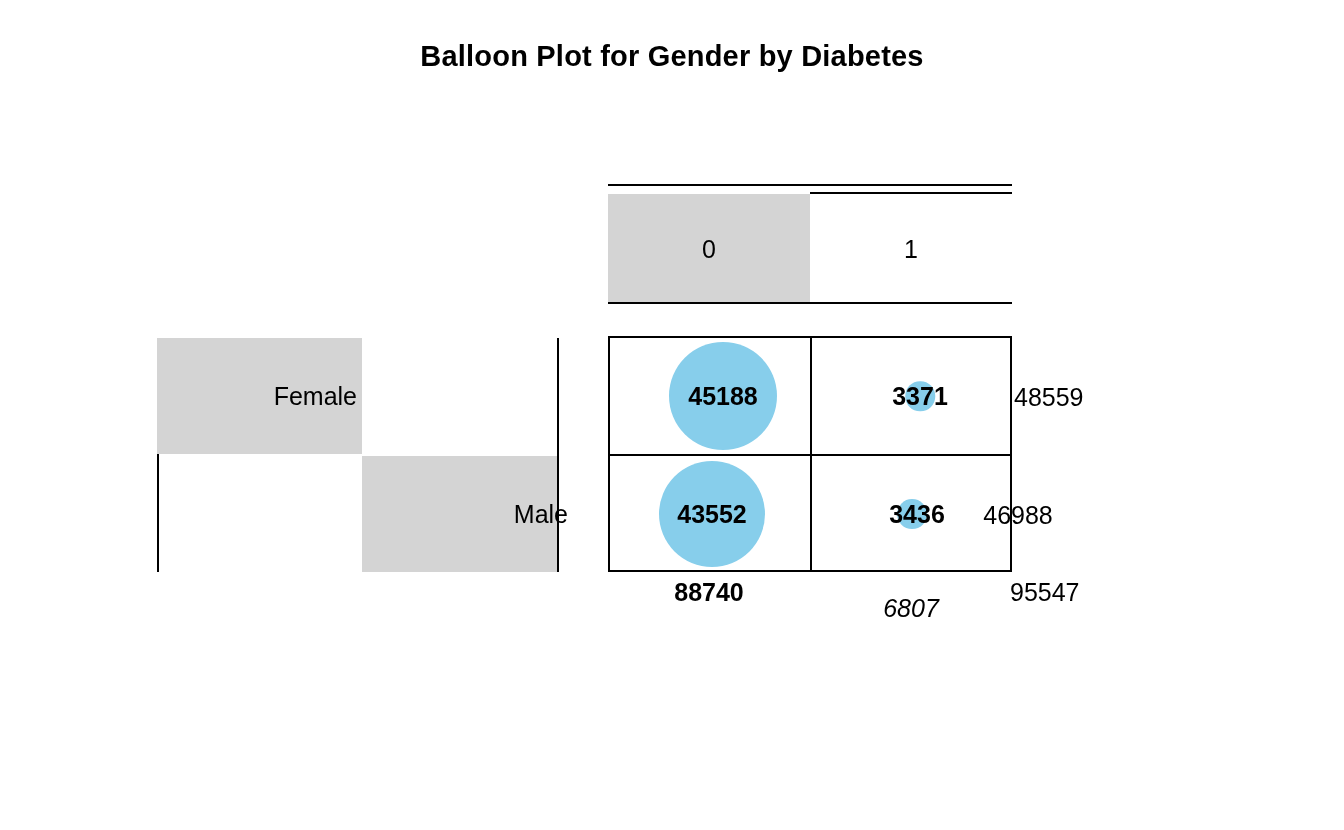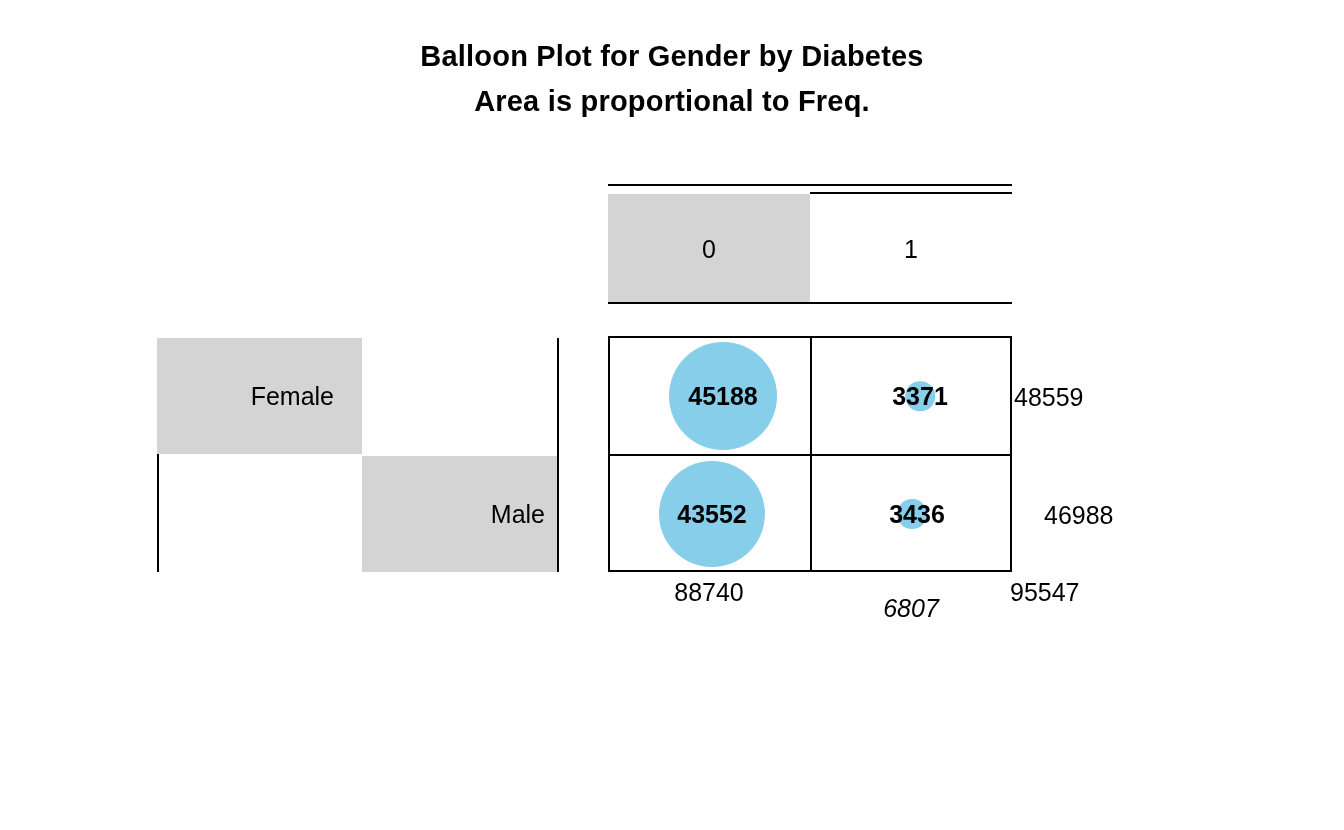--- a/index.html
+++ b/index.html
@@ -44,21 +44,21 @@
     font-size: 25px;
   }
   .colhdr-cell.shaded { background: #d4d4d4; }
 
   
   .rowhdr-cell {
     position: absolute;
     display: flex;
     align-items: center;
     justify-content: flex-end;
-    padding-right: 28px;
+    padding-right: 5px;
     box-sizing: border-box;
     font-size: 25px;
   }
   .rowhdr-cell.shaded { background: #d4d4d4; }
   .rowhdr-rule {
     position: absolute;
     background: #000000;
     width: 2px;
   }
 
@@ -120,21 +120,20 @@
   .margin-total.center { text-align: center; }
   .margin-total.left { text-align: left; }
 </style>
 </head>
 <body>
 
 <div id="canvas">
 
   <div class="title-block">
     <div>Balloon Plot for Gender by Diabetes</div>
-    <div>Area is proportional to Freq.</div>
   </div>
 
   <div>
     <div class="colhdr-rule" style="left:608px; top:184px; width:404px;"></div>
     <div class="colhdr-rule" style="left:810px; top:192px; width:202px;"></div>
     <div class="colhdr-cell shaded" style="left:608px; top:194px; width:202px; height:110px;">
       <span>0</span>
     </div>
     <div class="colhdr-cell" style="left:810px; top:194px; width:202px; height:110px;">
       <span>1</span>
@@ -177,20 +176,20 @@
       <span class="cell-label">43552</span>
     </div>
 
     <div class="cell" style="left:202px; top:118px; width:200px; height:116px;padding-left:10px;">
       <span class="balloon" style="width: 29.8px; height: 29.8px; background: rgb(135, 206, 235);"></span>
       <span class="cell-label">3436</span>
     </div>
   </div>
 
   <div class="margin-total left" style="left:1014px; top:383px; width:120px;">48559</div>
-  <div class="margin-total left" style="left:1044px; top:501px; width:120px;">46988</div>
+  <div class="margin-total left" style="left:958px; top:501px; width:120px;text-align:center;">46988</div>
 
-  <div class="margin-total center" style="left:608px; top:578px; width:202px;">88740</div>
+  <div class="margin-total center" style="left:608px; top:578px; width:202px;font-weight:bold;">88740</div>
   <div class="margin-total center" style="left:810px; top:594px; width:202px;font-style:italic;">6807</div>
 
   <div class="margin-total left" style="left:1010px; top:578px; width:150px;">95547</div>
 
 </div>
 
 </body></html>

